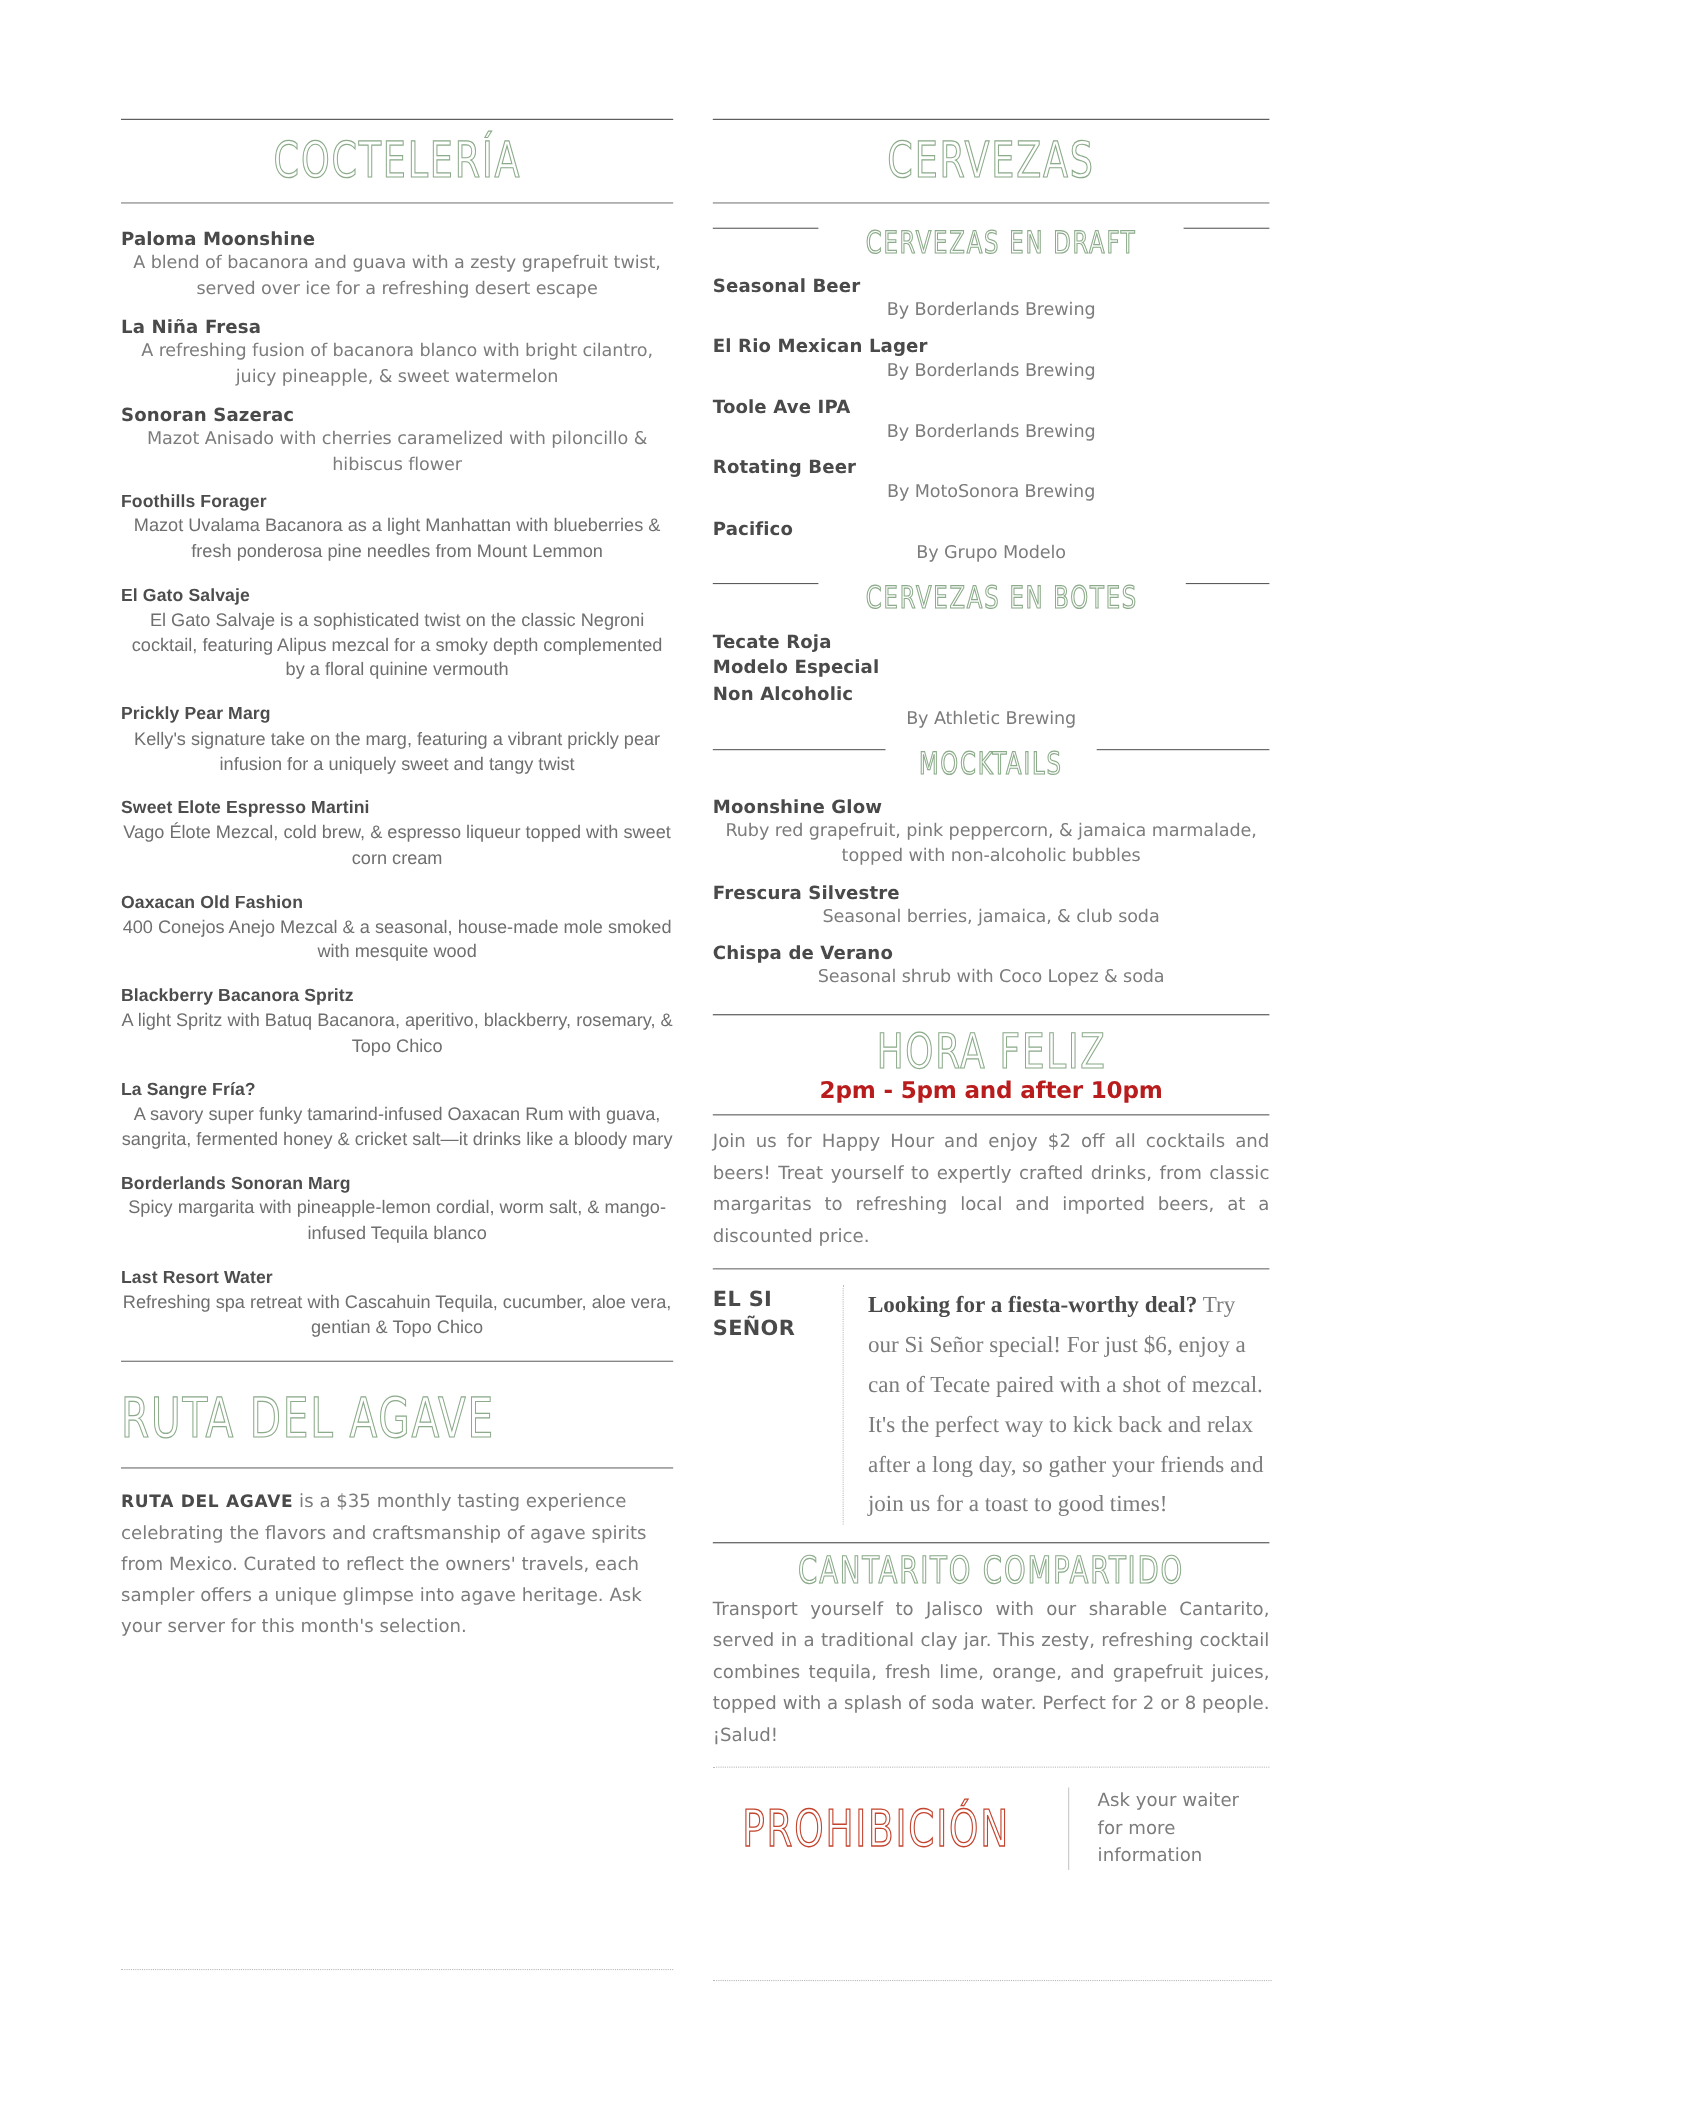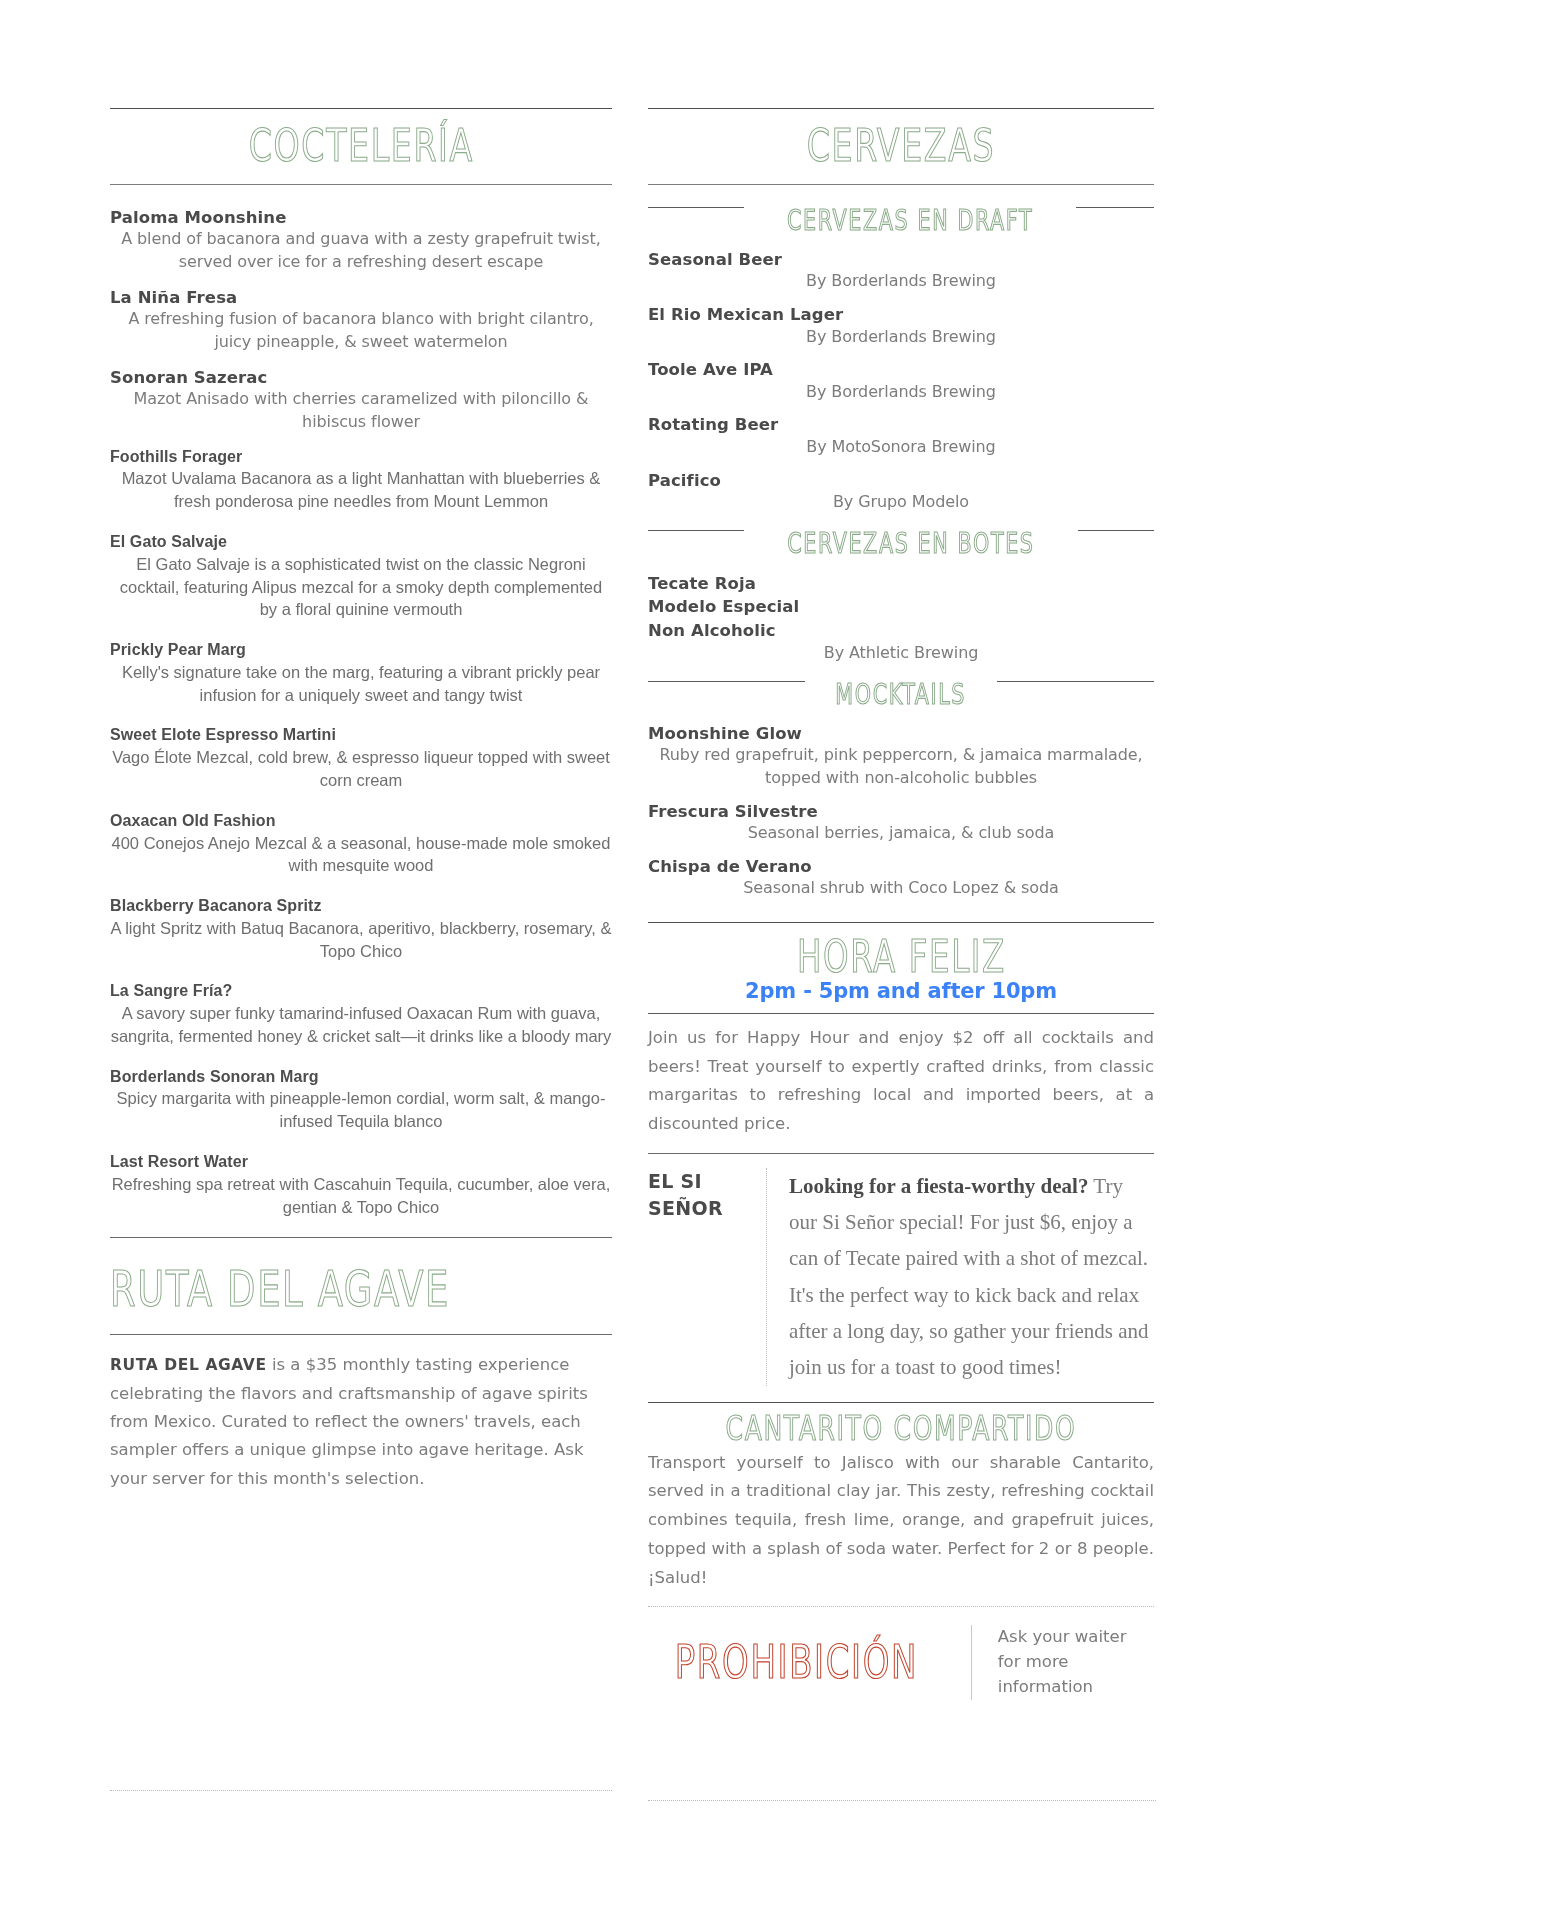--- a/index.html
+++ b/index.html
@@ -135,21 +135,21 @@
   .hora-sep {
     width: 0;
     border-left: 1.6px dotted #b9b9b9;
     align-self: stretch;
     margin: 0 22px 0 16px;
   }
   .hora-time {
     font-family: "DejaVu Sans", sans-serif;
     font-weight: bold;
     font-size: 21px;
-    color: #3b82f6;
+    color: #b91c1c;
     letter-spacing: -0.2px;
   }
   .hora-body {
     font-family: "DejaVu Sans", sans-serif;
     font-size: 16.5px;
     color: #7c7c7c;
     line-height: 1.74;
     padding-top: 10px;
     text-align: justify;
   }

